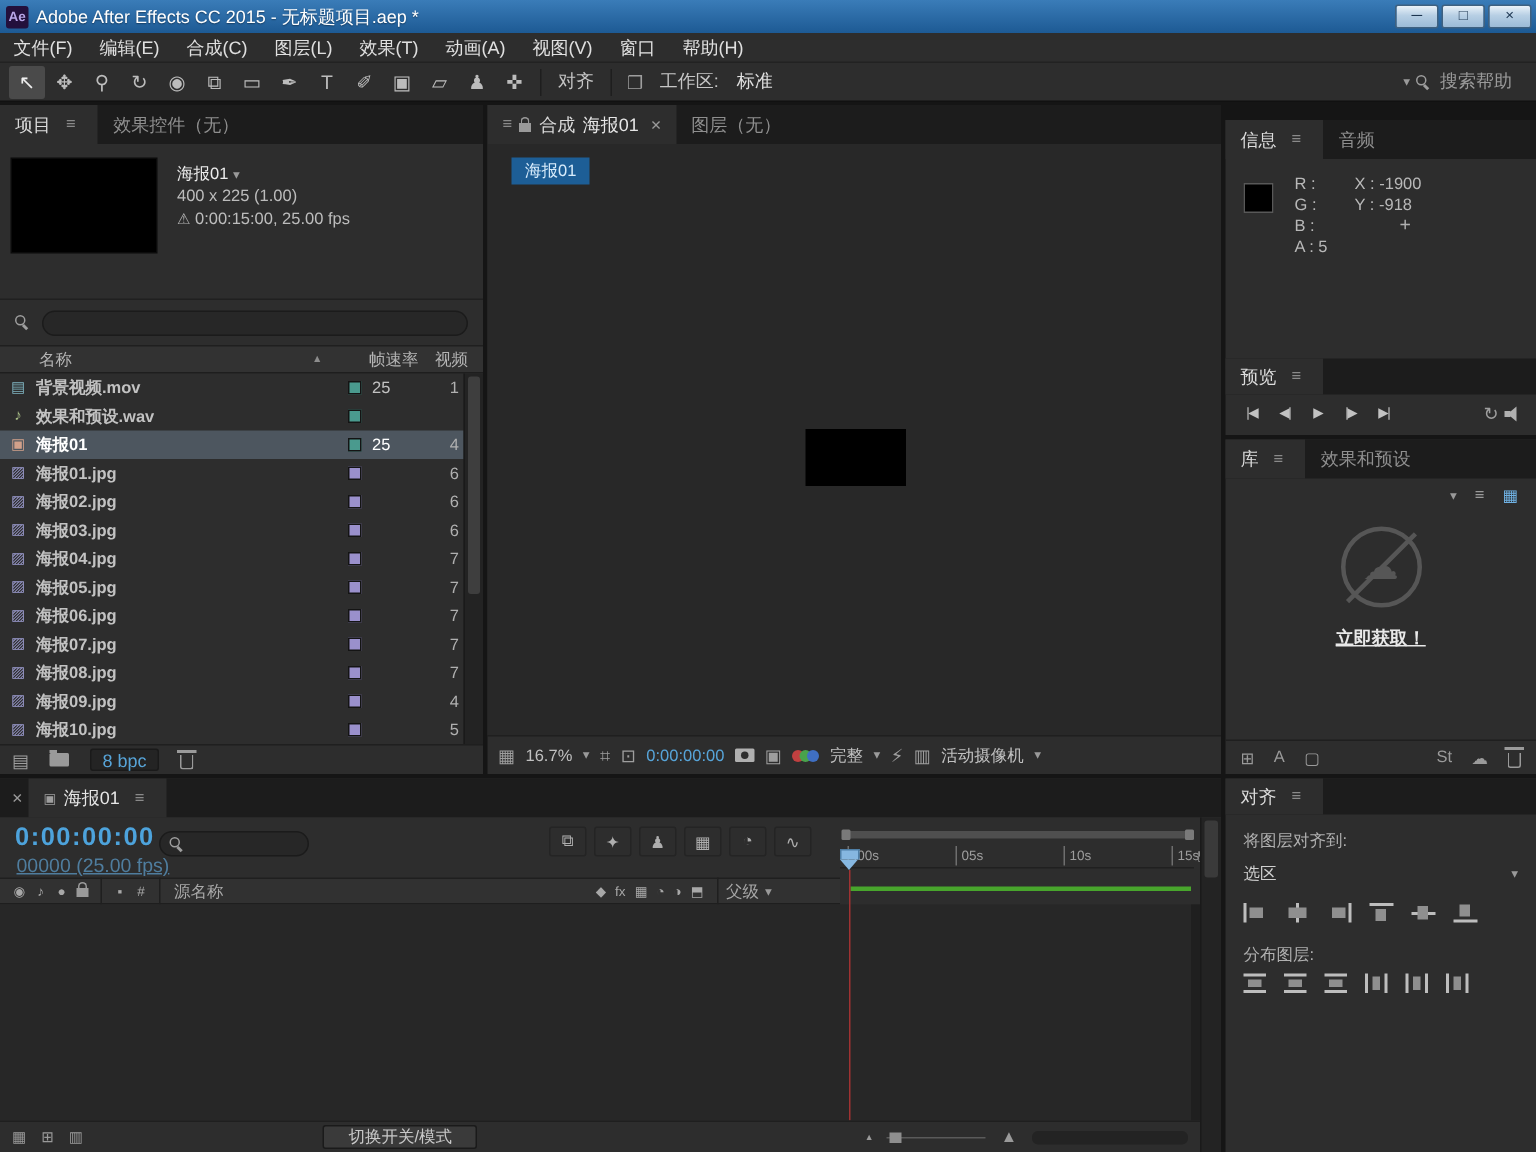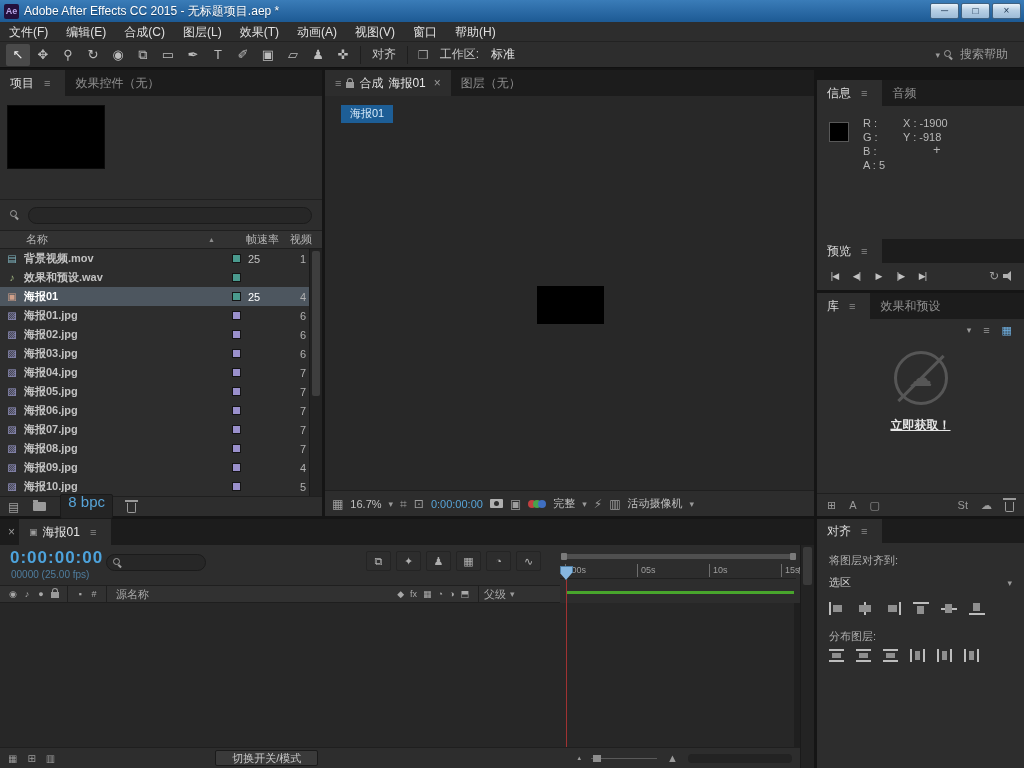--- a/index.html
+++ b/index.html
@@ -65,22 +65,22 @@
   .prow.sel { background:#4d565f; color:#fff; }
   .ticon { width:24px; text-align:center; font-size:10px; }
   .t-movie { color:#7fb4c0; } .t-audio { color:#a8bd86; } .t-comp { color:#d0a08a; } .t-image { color:#9f9fd4; }
   .pname { flex:1; overflow:hidden; white-space:nowrap;font-weight:bold; }
   .pswatchcol { width:24px; display:flex; justify-content:center; }
   .pswatchcol i { width:9px; height:9px; border:1px solid #141414; display:block; }
   .prate { width:44px; }
   .pcount { width:30px; text-align:right; padding-right:16px; color:#b0b0b0; }
   .pfoot { position:absolute; bottom:0; left:0; right:0; height:20px; background:#2d2d2d;
            border-top:1px solid #1f1f1f; display:flex; align-items:center; padding:0 8px; gap:14px; }
-  .bpc { color:#57a4d8; background:#242424; border:1px solid #1a1a1a; padding:0 7px; height:25px;
-         line-height:14px; font-size:15px; border-radius:2px; }
+  .bpc { color:#57a4d8; background:#242424; border:1px solid #1a1a1a; padding:0 7px; height:15px;
+         line-height:14px; font-size:12px; border-radius:2px; }
   .vscroll { position:absolute; right:0; top:179px; bottom:20px; width:13px; background:#232323; border-left:1px solid #1a1a1a; }
   .vthumb { margin:2px; height:145px; background:#3e3e3e; border-radius:2px; }
 
   
   #comp { left:325px; top:70px; width:489px; height:446px; }
   .viewer { position:relative; height:394px; background:#282828; overflow:hidden; }
   .vpill { position:absolute; left:16px; top:9px; background:#1d5e96; color:#d9ecfb; padding:1px 9px 2px; font-size:11px; }
   .comp-frame { position:absolute; left:212px; top:190px; width:67px; height:38px; background:#000; }
   .cbar { height:26px; display:flex; align-items:center; gap:7px; padding:0 7px; font-size:11px;
           color:#c0c0c0; border-top:1px solid #1f1f1f; overflow:hidden; white-space:nowrap; }
@@ -139,21 +139,21 @@
   .dist.d-v::before,.dist.d-v::after { content:''; position:absolute; left:0; width:15px; height:2px; background:#bdbdbd; }
   .dist.d-v::before{top:0;} .dist.d-v::after{bottom:0;}
   .dist.d-h::before,.dist.d-h::after { content:''; position:absolute; top:0; width:2px; height:13px; background:#bdbdbd; }
   .dist.d-h::before{left:0;} .dist.d-h::after{right:0;}
   .dist.d-h i { width:5px; height:9px; left:5px; top:2px; }
 
   
   #timeline { left:0; top:519px; width:814px; height:249px; }
   #tl-body { position:relative; height:223px; background:#2d2d2d; }
   .tl-tc { position:absolute; left:10px; top:3px; font-size:17px; font-weight:bold; color:#4da3dc; letter-spacing:1px; }
-  .tl-frames { position:absolute; left:11px; top:24px; font-size:10px; color:#4f7d9e; }
+  .tl-frames { position:absolute; left:11px; top:24px; font-size:13px; color:#4f7d9e;text-decoration:underline; }
   .tl-search { position:absolute; left:106px; top:9px; width:100px; height:17px; background:#272727;
                border:1px solid #1b1b1b; border-radius:9px; display:flex; align-items:center; padding-left:6px; }
   .tl-toggles { position:absolute; left:366px; top:6px; display:flex; gap:5px; }
   .tgl { width:25px; height:20px; display:flex; align-items:center; justify-content:center;
          color:#aeaeae; font-size:11px; background:#2d2d2d; border:1px solid #242424; border-radius:2px; }
   .wa { position:absolute; left:562px; top:9px; width:233px; height:5px; background:#4f4f4f; border-radius:2px; }
   .wa::before,.wa::after { content:''; position:absolute; top:-1px; width:6px; height:7px; background:#7a7a7a; border-radius:1px; }
   .wa::before{left:-1px;} .wa::after{right:-1px;}
   .ruler { position:absolute; left:560px; top:17px; width:236px; height:17px; border-bottom:1px solid #202020; }
   .rlabel { position:absolute; top:2px; font-size:9px; color:#9e9e9e; border-left:1px solid #6e6e6e;
@@ -269,20 +269,26 @@
     <div class="tab active">
       <span>项目</span>
       <span class="pmenu">≡</span>
     </div>
     <div class="tab">
       <span>效果控件（无）</span>
     </div>
   </div>
   <div class="pinfo">
     <div class="pthumb"></div>
+    <div class="pmeta">
+      <div><span class="nm">海报01</span>
+           <span class="chev">▾</span></div>
+      <div>400 x 225 (1.00)</div>
+      <div><span class="warn">⚠</span><span>0:00:15:00, 25.00 fps</span></div>
+    </div>
   </div>
   <div class="psearch">
     <span class="mag"></span>
     <div class="searchbox"></div>
   </div>
   <div class="phead">
     <span class="hname">名称</span>
     <span class="hsort">▲</span>
     <span class="hcol-sw"></span>
     <span class="hcol-rate">帧速率</span>

